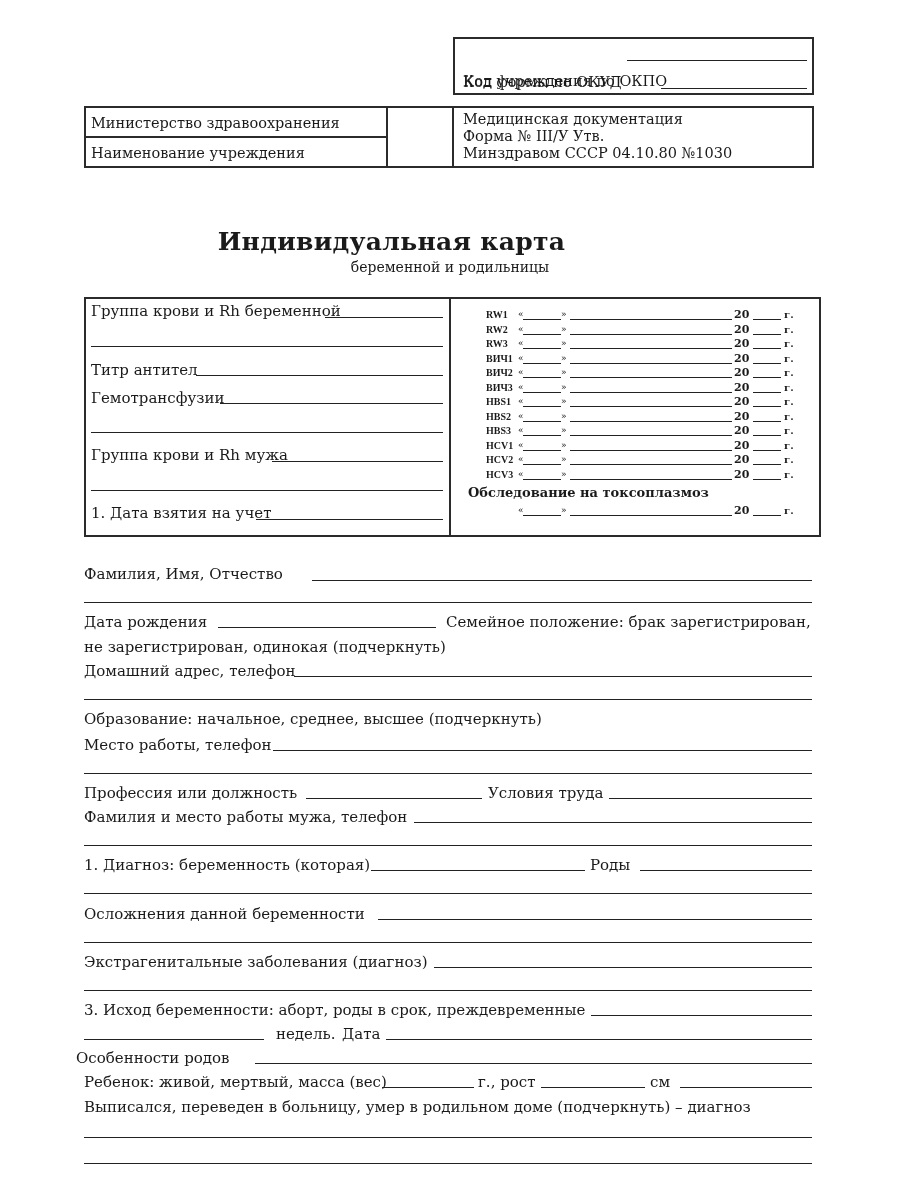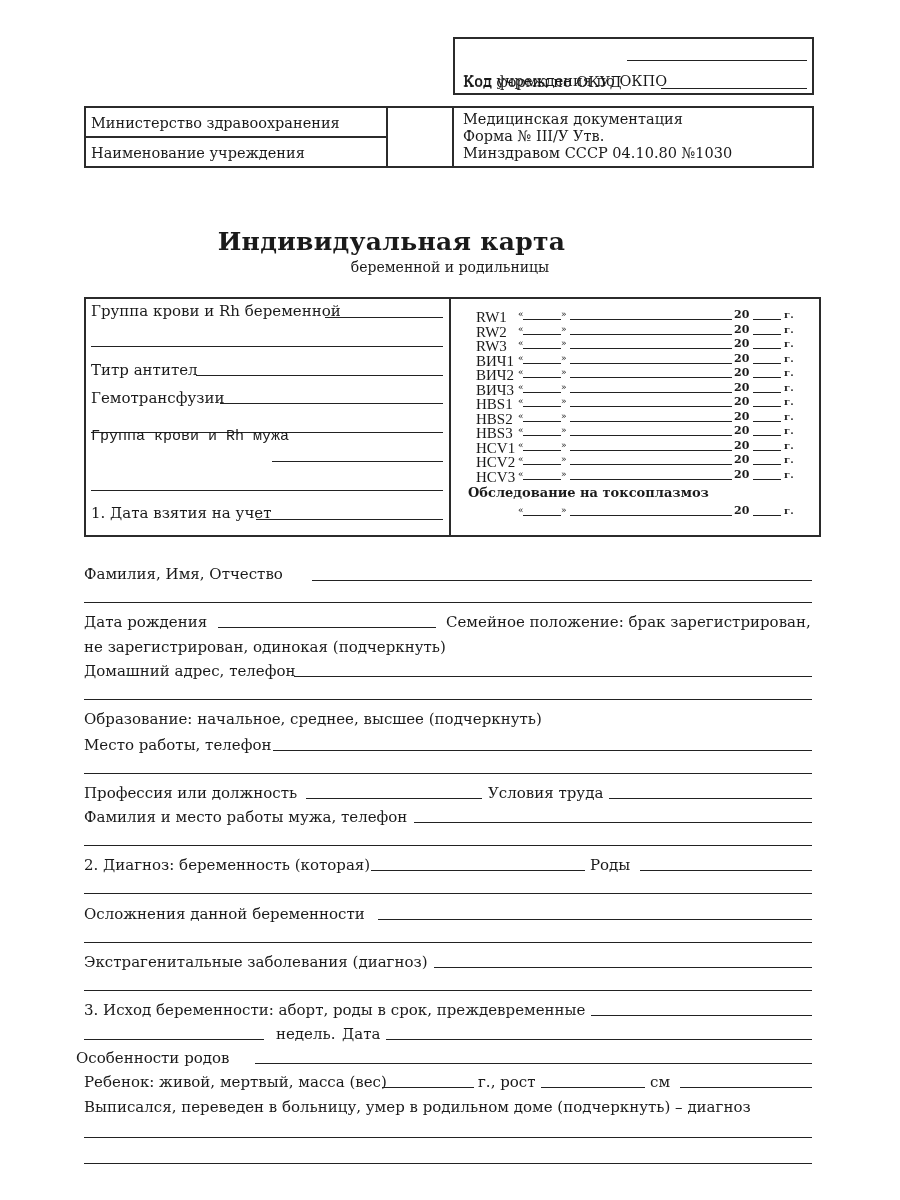--- a/index.html
+++ b/index.html
@@ -7,21 +7,21 @@
          font-family:"DejaVu Serif","Liberation Serif",serif; color:#1a1a1a; }
   .abs { position:absolute; }
   .box { position:absolute; border:2px solid #2b2b2b; box-sizing:border-box; }
   .t { position:absolute; white-space:nowrap; font-size:15px; line-height:18px; }
   .ln { position:absolute; border-bottom:1.6px solid #222; height:0; }
   .hdr { font-size:14.5px; line-height:16px; }
   .title { font-size:25px; font-weight:bold; letter-spacing:0.3px; }
   .subtitle { font-size:14px; }
   .lab { font-size:15px; }
   .test-row { position:absolute; left:468px; width:330px; height:13px; }
-  .test-row .name { position:absolute; left:8px; top:0; font-size:15px; font-weight:normal; font-family:"Liberation Serif",serif; }
+  .test-row .name { position:absolute; left:18px; top:0; font-size:10px; font-weight:bold; font-family:"Liberation Serif",serif; }
   .test-row .q1 { position:absolute; left:50px; top:0; font-size:9px; }
   .test-row .dl { position:absolute; left:55px; width:38px; top:10px; border-bottom:1px solid #222; }
   .test-row .q2 { position:absolute; left:93px; top:0; font-size:9px; }
   .test-row .ml { position:absolute; left:102px; width:162px; top:10px; border-bottom:1px solid #222; }
   .test-row .y { position:absolute; left:266px; top:-1px; font-size:11px; font-weight:bold; }
   .test-row .yl { position:absolute; left:285px; width:28px; top:10px; border-bottom:1px solid #222; }
   .test-row .g { position:absolute; left:316px; top:0; font-size:10px; font-weight:bold; }
 </style>
 </head>
 <body>
@@ -49,21 +49,21 @@
 <div class="abs" style="left:449px;top:297px;width:2px;height:240px;background:#2b2b2b;"></div>
 
 <div class="t lab" style="left:91px;top:302px;">Группа крови и Rh беременной</div>
 <div class="ln" style="left:325px;top:317px;width:118px;"></div>
 <div class="ln" style="left:91px;top:346px;width:352px;"></div>
 <div class="t lab" style="left:91px;top:361px;">Титр антител</div>
 <div class="ln" style="left:196px;top:375px;width:247px;"></div>
 <div class="t lab" style="left:91px;top:389px;">Гемотрансфузии</div>
 <div class="ln" style="left:220px;top:403px;width:223px;"></div>
 <div class="ln" style="left:91px;top:432px;width:352px;"></div>
-<div class="t lab" style="left:91px;top:428px;font-family:Liberation Mono, monospace;">Группа крови и Rh мужа</div>
+<div class="t lab" style="left:91px;top:446px;">Группа крови и Rh мужа</div>
 <div class="ln" style="left:272px;top:461px;width:171px;"></div>
 <div class="ln" style="left:91px;top:490px;width:352px;"></div>
 <div class="t lab" style="left:91px;top:504px;">1. Дата взятия на учет</div>
 <div class="ln" style="left:256px;top:519px;width:187px;"></div>
 
 <div id="tests-container">
     <div class="test-row" style="top: 309px;">
       <span class="name">RW1</span>
       <span class="q1">«</span>
       <span class="dl"></span>
@@ -215,21 +215,21 @@
 
 <div class="t" style="left:84px;top:784px;">Профессия или должность</div>
 <div class="ln" style="left:306px;top:798px;width:176px;"></div>
 <div class="t" style="left:488px;top:784px;">Условия труда</div>
 <div class="ln" style="left:609px;top:798px;width:203px;"></div>
 
 <div class="t" style="left:84px;top:808px;">Фамилия и место работы мужа, телефон</div>
 <div class="ln" style="left:414px;top:822px;width:398px;"></div>
 <div class="ln" style="left:84px;top:845px;width:728px;"></div>
 
-<div class="t" style="left:84px;top:856px;">2. Диагноз: беременность (которая)</div>
+<div class="t" style="left:84px;top:856px;">1. Диагноз: беременность (которая)</div>
 <div class="ln" style="left:371px;top:870px;width:214px;"></div>
 <div class="t" style="left:590px;top:856px;">Роды</div>
 <div class="ln" style="left:640px;top:870px;width:172px;"></div>
 <div class="ln" style="left:84px;top:893px;width:728px;"></div>
 
 <div class="t" style="left:84px;top:905px;">Осложнения данной беременности</div>
 <div class="ln" style="left:378px;top:919px;width:434px;"></div>
 <div class="ln" style="left:84px;top:942px;width:728px;"></div>
 
 <div class="t" style="left:84px;top:953px;">Экстрагенитальные заболевания (диагноз)</div>

